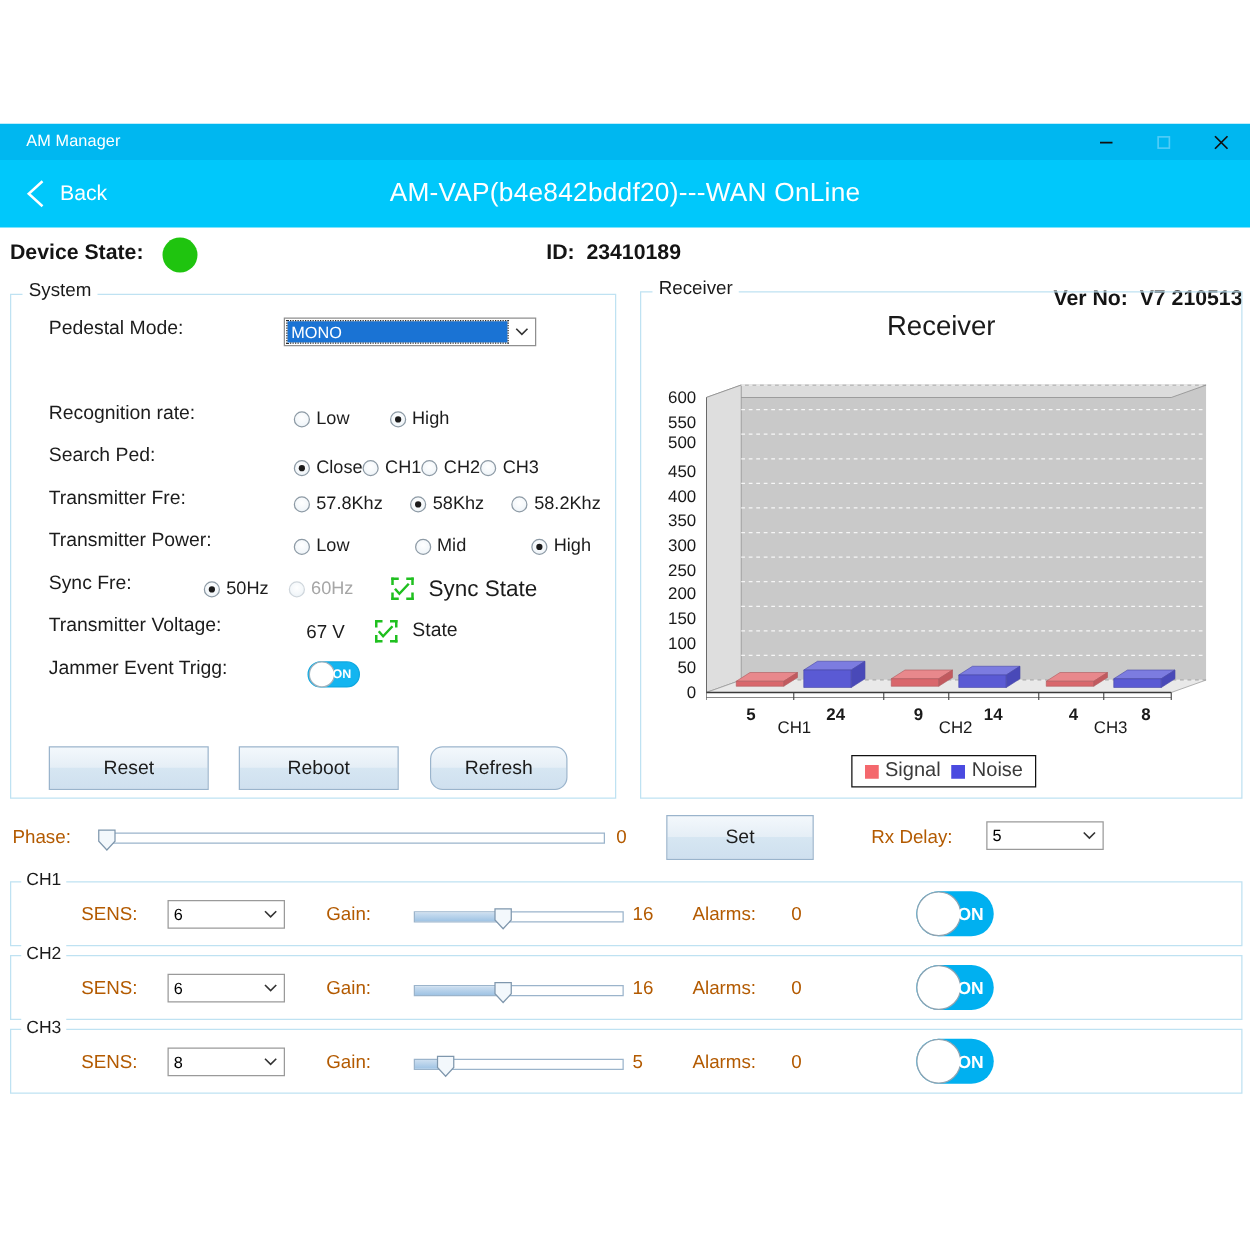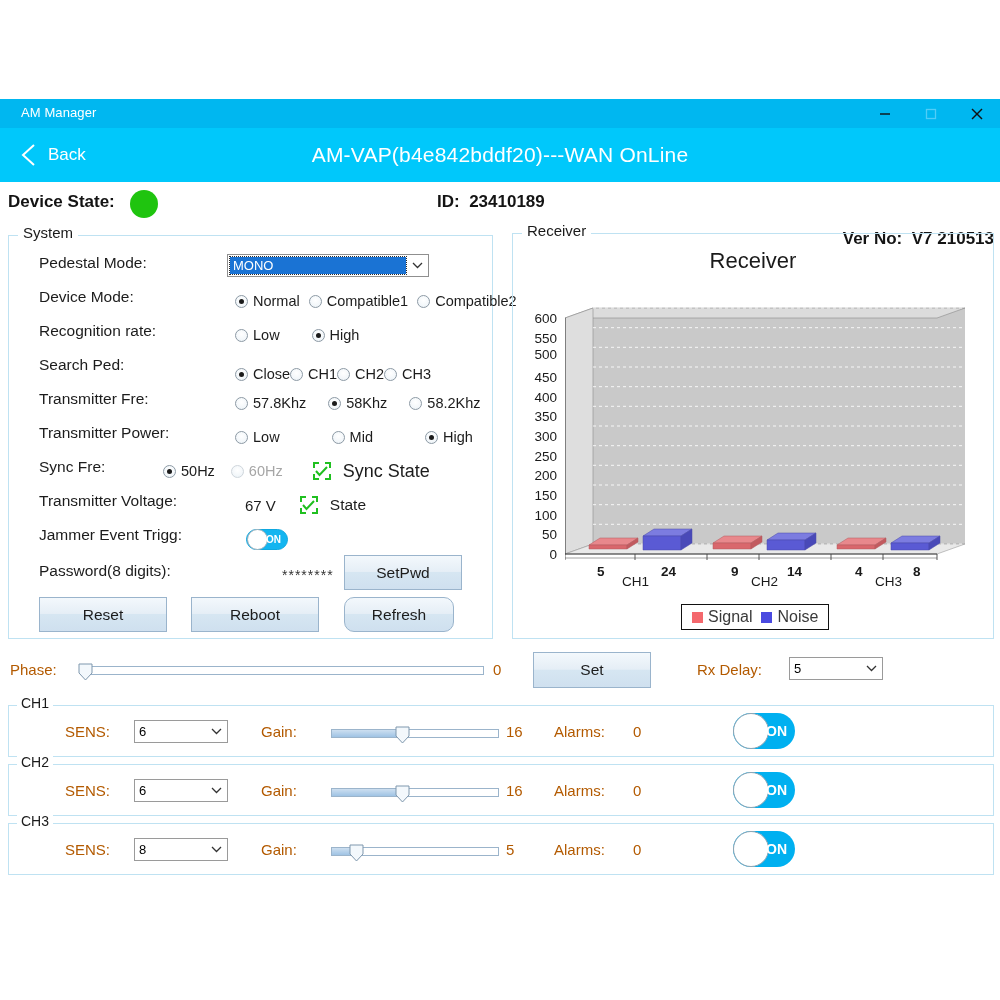--- a/index.html
+++ b/index.html
@@ -244,37 +244,20 @@
           <span class="cval">MONO</span>
           <span class="carrow">
             <svg width="11" height="7" viewBox="0 0 11 7">
                 <polyline points="1,1 5.5,5.5 10,1" fill="none" stroke="#333" stroke-width="1.3"></polyline>
               </svg>
           </span>
         </div>
       </div>
     </div>
 
-    <div class="frow" style="top:52px;">
-      <div class="flabel">Device Mode:</div>
-      <div class="fctl" style="left:190px;display:flex;align-items:center;gap:9px;">
-        <span class="radio on">
-            <span class="rdot"></span>
-            <span>Normal</span>
-          </span>
-        <span class="radio">
-            <span class="rdot"></span>
-            <span>Compatible1</span>
-          </span>
-        <span class="radio">
-            <span class="rdot"></span>
-            <span>Compatible2</span>
-          </span>
-      </div>
-    </div>
 
     <div class="frow" style="top:86px;">
       <div class="flabel">Recognition rate:</div>
       <div class="fctl" style="left:190px;display:flex;align-items:center;gap:32px;">
         <span class="radio">
             <span class="rdot"></span>
             <span>Low</span>
           </span>
         <span class="radio on">
             <span class="rdot"></span>
@@ -381,27 +364,20 @@
     <div class="frow" style="top:290px;">
       <div class="flabel">Jammer Event Trigg:</div>
       <div class="fctl" style="left:201px;display:flex;align-items:center;">
         <span class="toggle">
           <span class="knob"></span>
           <span class="tlabel">ON</span>
         </span>
       </div>
     </div>
 
-    <div class="frow" style="top:326px;height:30px;">
-      <div class="flabel">Password(8 digits):</div>
-      <div class="fctl" style="left:237px;display:flex;align-items:center;">
-        <span class="pwd-dots">********</span>
-      </div>
-      <div class="btn" style="position:absolute;left:335px;top:-7px;width:118px;height:35px;">SetPwd</div>
-    </div>
 
     <div class="btn" style="position:absolute;left:182px;top:361px;width:128px;height:35px;">Reboot</div>
     <div class="btn" style="position:absolute;left:30px;top:361px;width:128px;height:35px;">Reset</div>
     <div class="btn" style="position:absolute;left:335px;top:361px;width:110px;height:35px;border-radius:10px;">Refresh</div>
   </div>
 
   <div class="groupbox" id="rxgroup">
     <div class="group-legend">Receiver</div>
     <div class="chart-title">Receiver</div>
 

